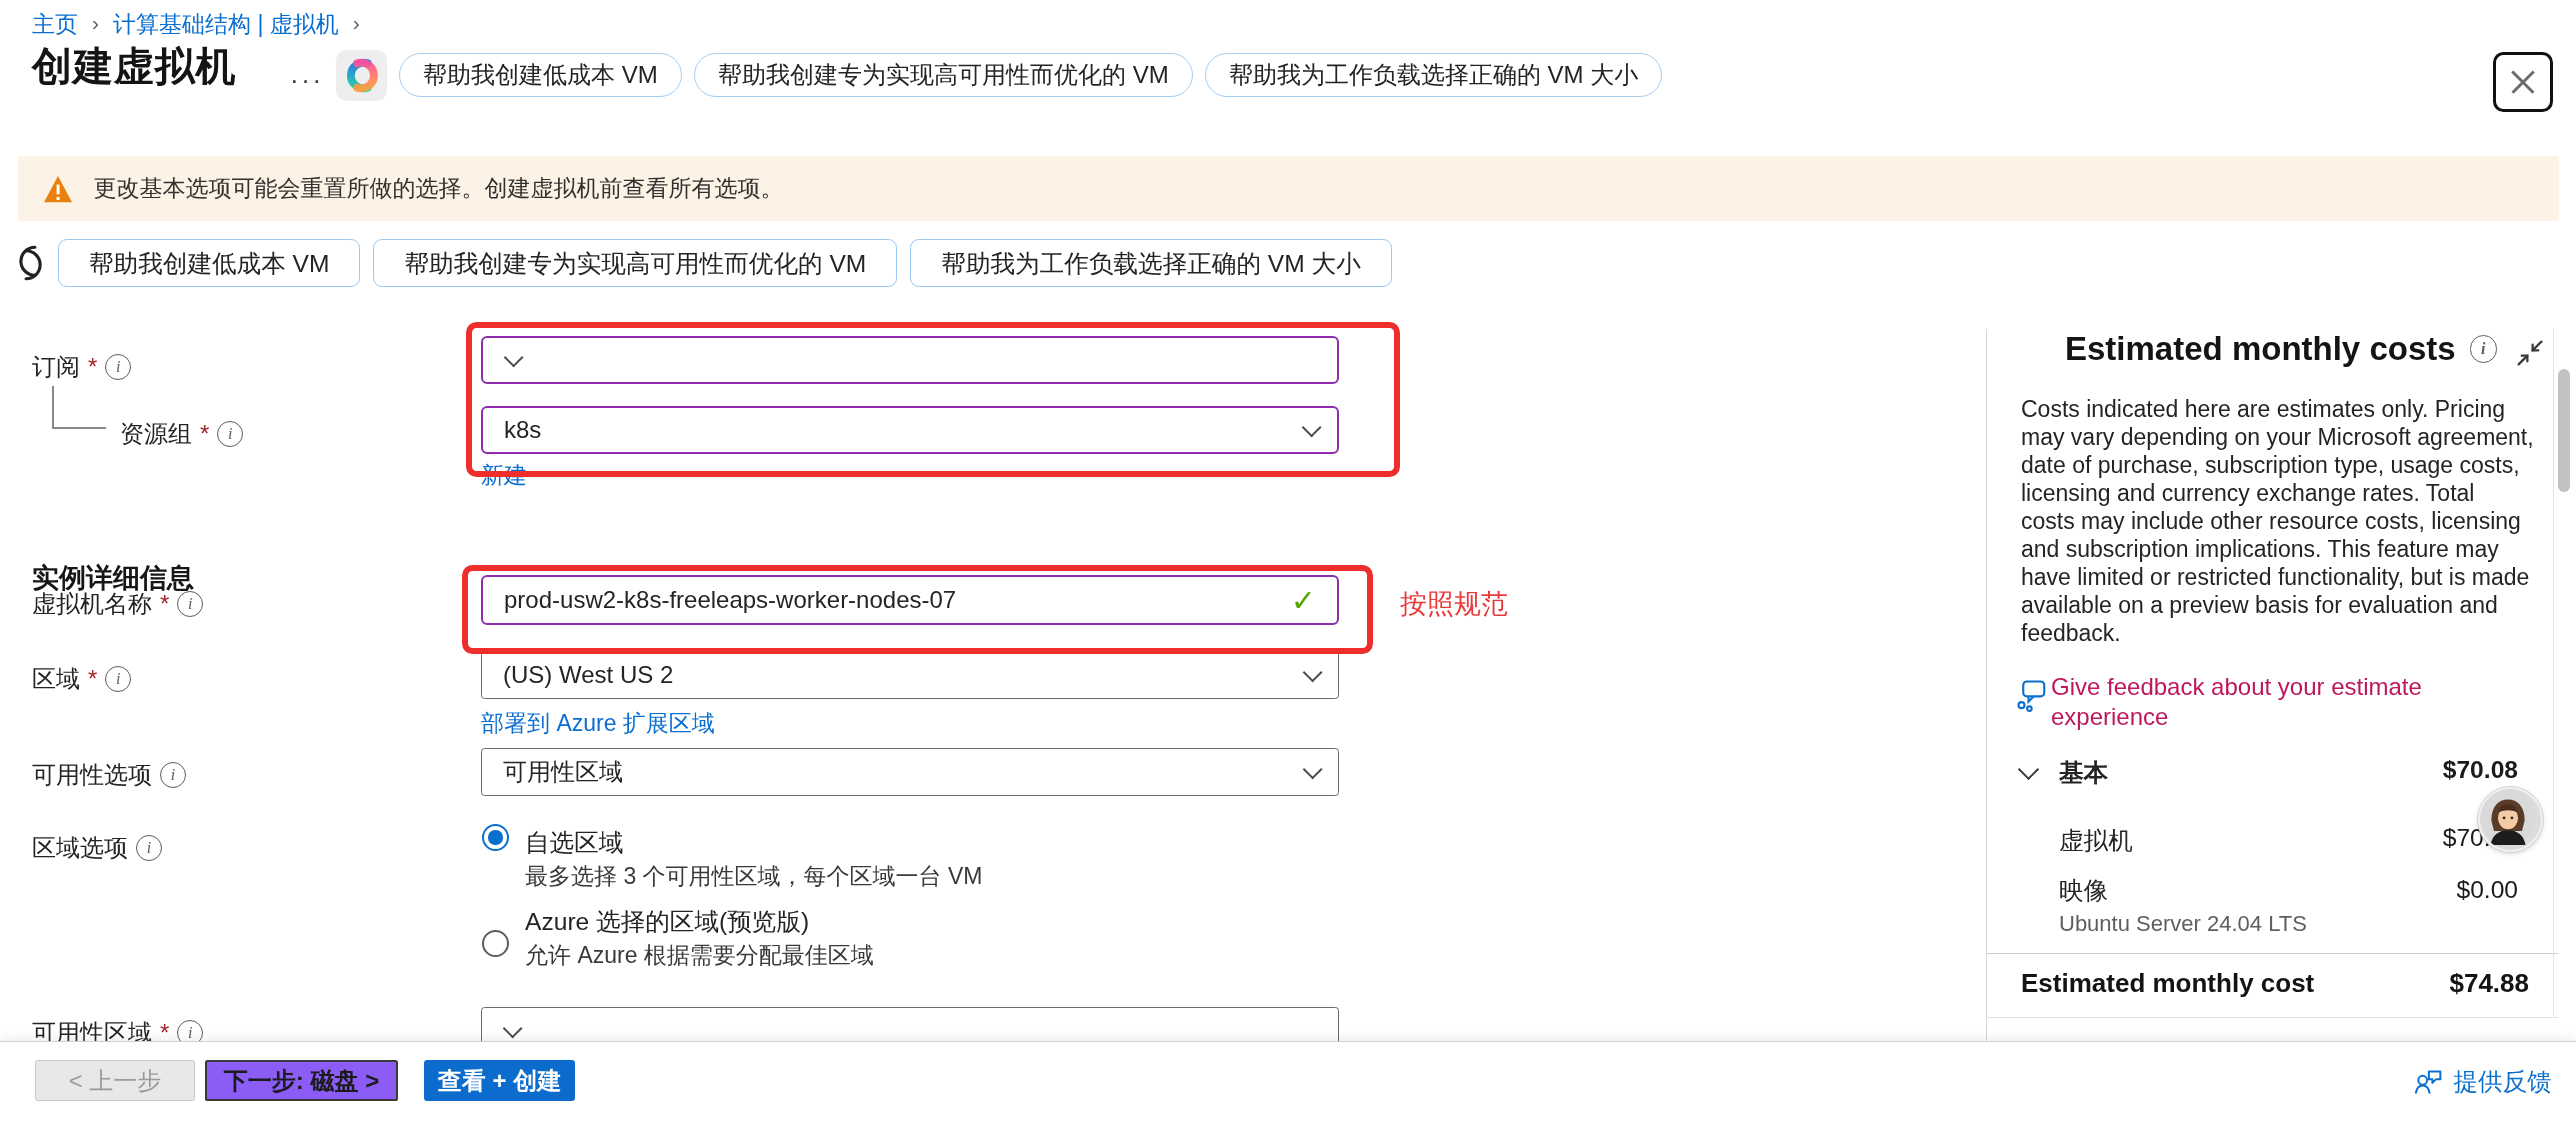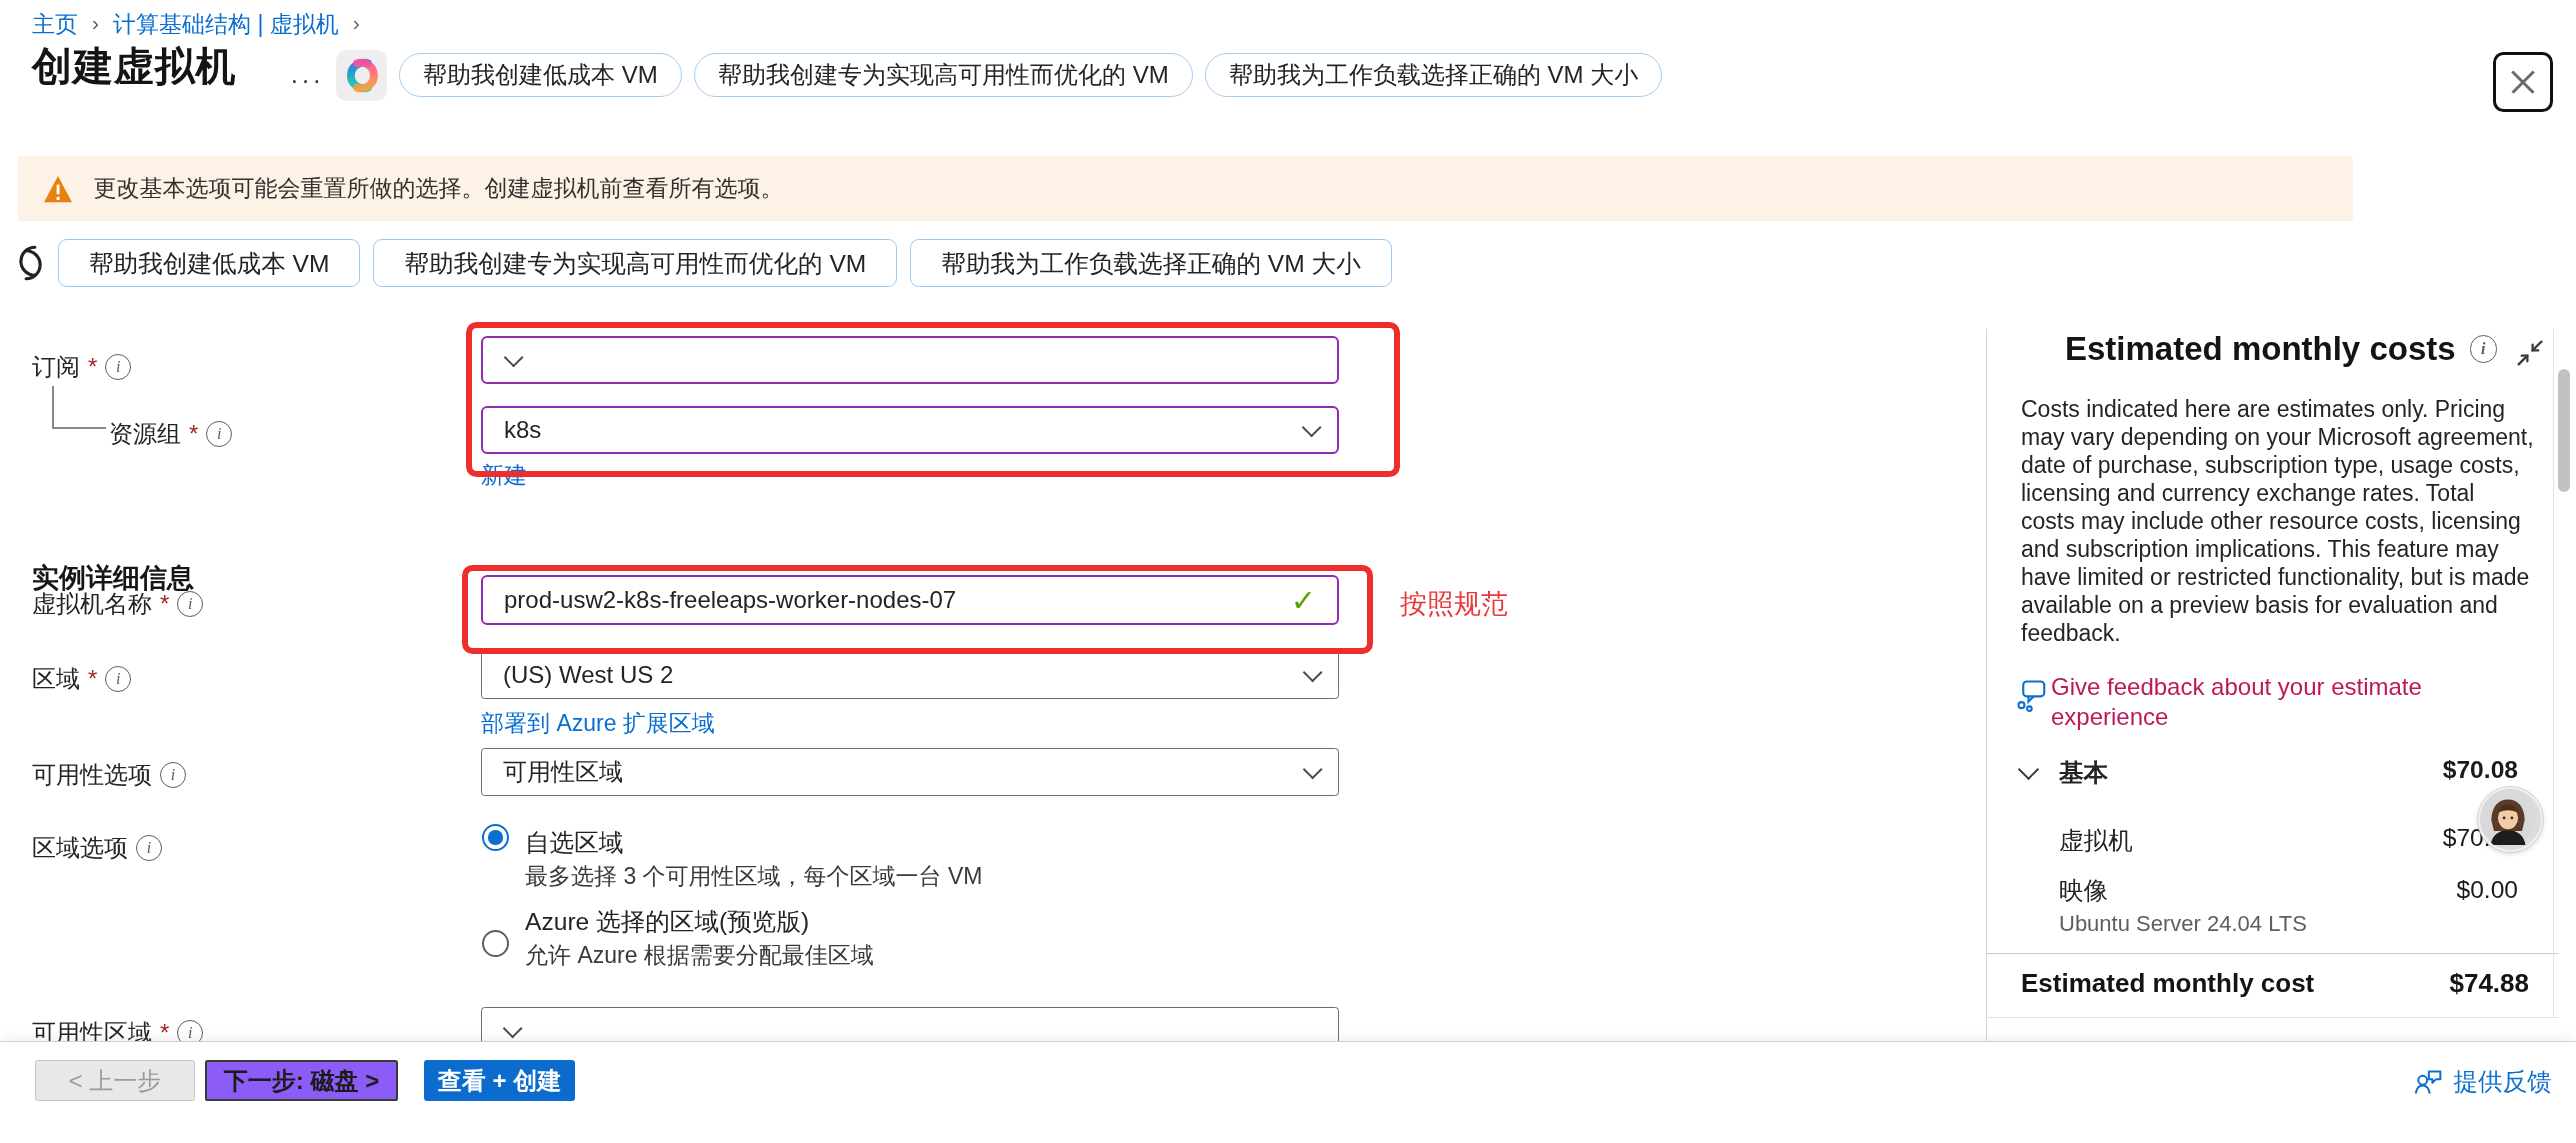--- a/index.html
+++ b/index.html
@@ -20,21 +20,21 @@
   .chiprow1{top:53px;left:399px;display:flex;gap:12.3px;}
   .chip1{height:42px;padding:0 23px;border:1.8px solid #a7cdf0;border-radius:23px;background:#fff;
       display:flex;align-items:center;font-size:24px;color:#242424;white-space:nowrap;cursor:pointer;}
   .close-btn{top:52px;left:2493px;width:54px;height:54px;border:3.5px solid #101010;border-radius:10.5px;
       background:#fff;cursor:pointer;}
   .close-x{position:absolute;left:50%;top:50%;width:30px;height:2.6px;background:#6b6b6b;}
   .close-x.a{transform:translate(-50%,-50%) rotate(45deg);}
   .close-x.b{transform:translate(-50%,-50%) rotate(-45deg);}
 
   
-  .banner{top:156px;left:17.6px;width:2335px;height:65px;background:#fcf3e6;border-radius:2.6px;
+  .banner{top:156px;left:17.6px;width:2541px;height:65px;background:#fcf3e6;border-radius:2.6px;
       display:flex;align-items:center;padding-left:24.6px;box-sizing:border-box;gap:19.3px;}
   .banner-text{font-size:23px;color:#33312f;}
 
   
   .assist-icon{top:242px;left:12.3px;}
   .chiprow2{top:239px;left:58px;display:flex;gap:13px;}
   .chip2{height:46px;padding:0 30px;border:1.8px solid #9cc7ee;border-radius:8.8px;background:#fff;
       display:flex;align-items:center;font-size:24.6px;color:#242424;white-space:nowrap;cursor:pointer;}
 
   
@@ -164,21 +164,21 @@
     <span class="req">*</span>
     <span class="info-i"></span>
   </div>
   <div class="abs dd purple" style="left:481px;top:336px;">
     <span class="chev"></span>
   </div>
 
   <div class="abs conn" style="left:52px;top:386px;width:1.8px;height:42px;"></div>
   <div class="abs conn" style="left:52px;top:427px;width:54px;height:1.8px;"></div>
 
-  <div class="abs flabel" style="left:109px;top:418px;">
+  <div class="abs flabel" style="left:120px;top:418px;">
     <span>资源组</span>
     <span class="req">*</span>
     <span class="info-i"></span>
   </div>
   <div class="abs dd purple" style="left:481px;top:406px;">
     <span class="val">k8s</span>
     <span class="chev"></span>
   </div>
   <div class="abs linkblue" style="left:481px;top:460px;">新建</div>
 

